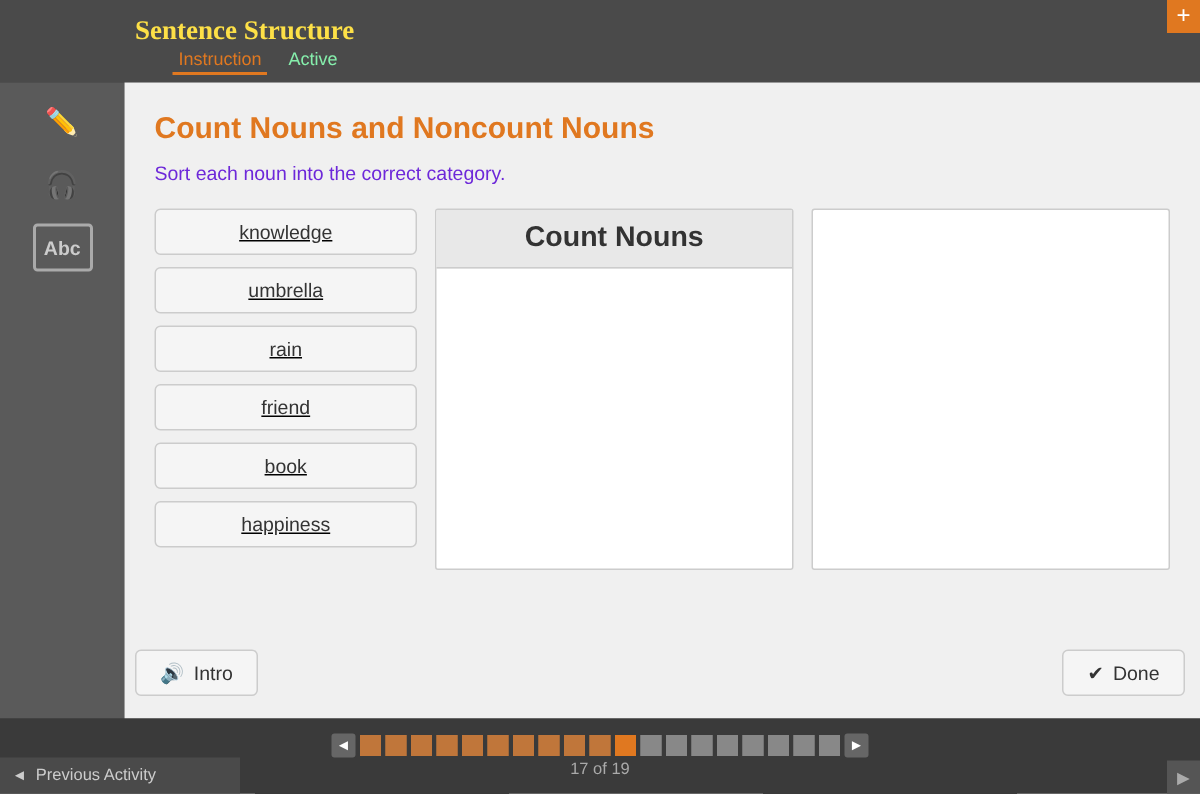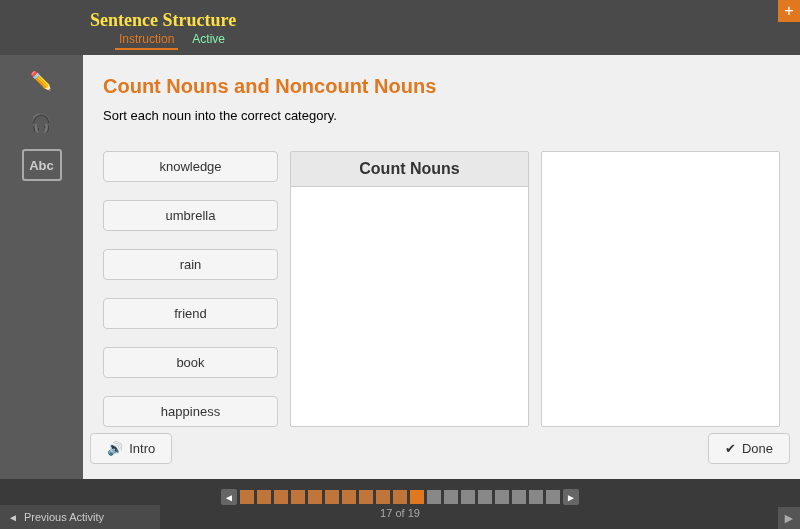--- a/index.html
+++ b/index.html
@@ -107,36 +107,37 @@
     }
 
     #activity-title {
       color: #e07820;
       font-size: 20px;
       font-weight: bold;
       margin-bottom: 10px;
     }
 
     #instruction-text {
-      color: #000000;
+      color: #6d28d9;
       font-size: 13px;
-      margin-bottom: 28px;
+      margin-bottom: 16px;
     }
 
     #exercise-area {
       display: flex;
       gap: 12px;
     }
 
     #noun-list {
       display: flex;
       flex-direction: column;
-      gap: 18px;
+      gap: 8px;
       width: 175px;
       flex-shrink: 0;
+      text-decoration: underline;
     }
 
     .noun-item {
       background: #f5f5f5;
       border: 1px solid #cccccc;
       border-radius: 4px;
       padding: 7px 12px;
       text-align: center;
       font-size: 13px;
       color: #333;
@@ -152,21 +153,21 @@
       display: flex;
       flex-direction: column;
     }
 
     .column-header {
       background: #e8e8e8;
       border-bottom: 1px solid #cccccc;
       padding: 8px;
       text-align: center;
       font-weight: bold;
-      font-size: 16px;
+      font-size: 19px;
       color: #333;
     }
 
     .column-body {
       flex: 1;
       min-height: 200px;
     }
 
     
     #bottom-nav {

